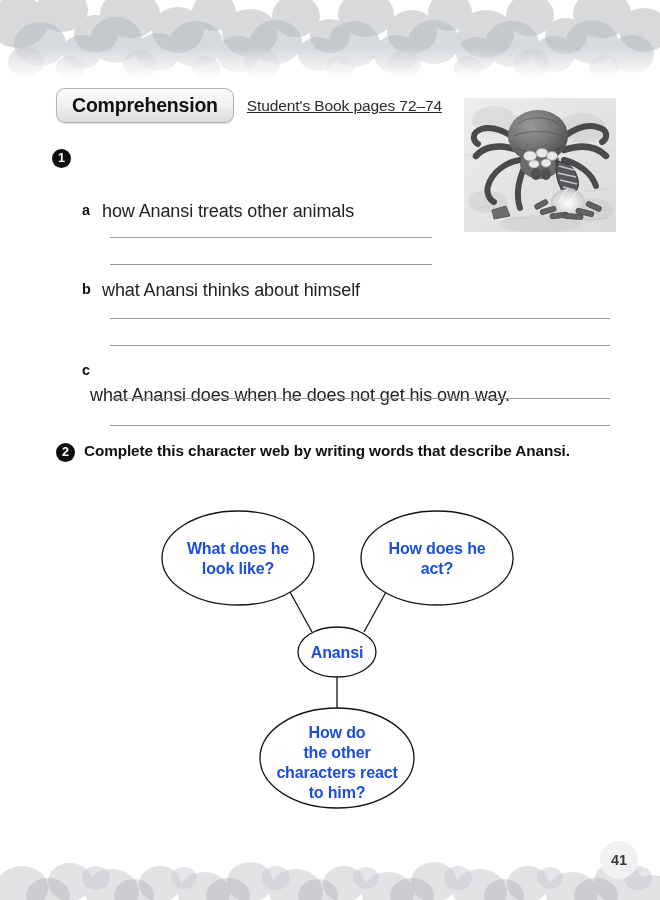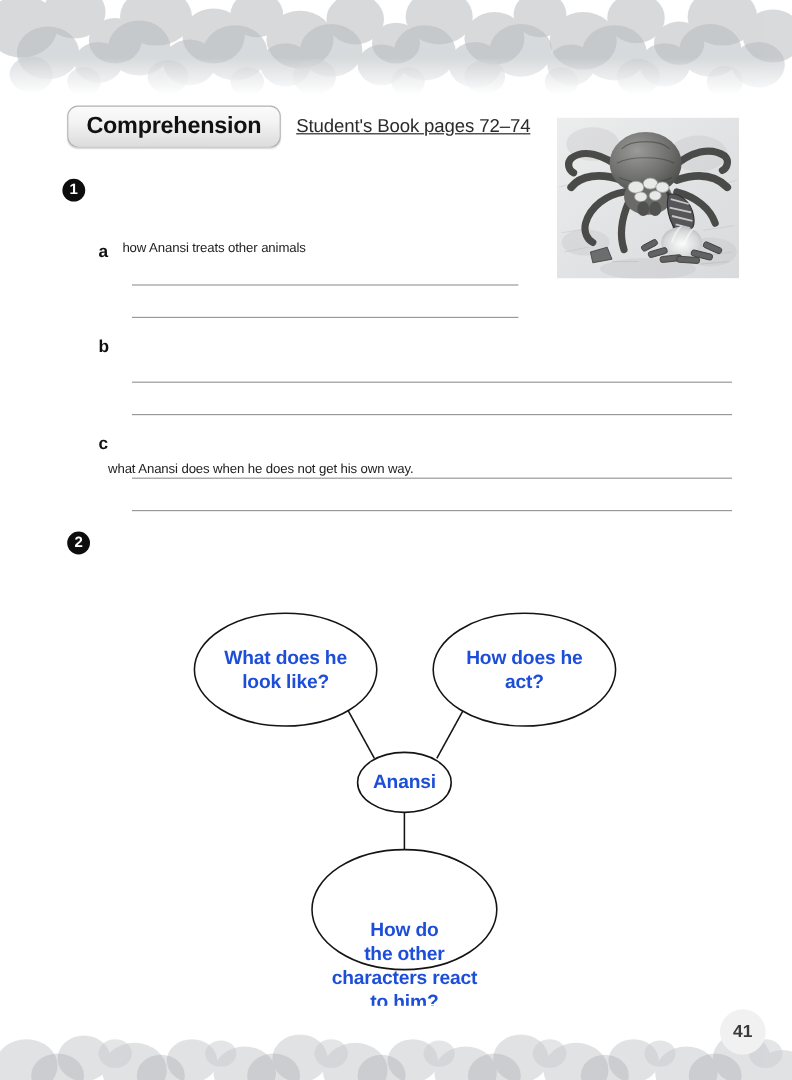--- a/index.html
+++ b/index.html
@@ -114,21 +114,21 @@
 
   
   .sub-letter {
     position: absolute;
     font-size: 14.4px;
     font-weight: bold;
     color: #111111;
   }
   .sub-text {
     position: absolute;
-    font-size: 11px;
+    font-size: 18px;
     color: #222222;
     letter-spacing: -0.1px;
     white-space: nowrap;
     text-align: center;
   }
   .answer-line {
     position: absolute;
     height: 0;
     border-top: 1.2px solid #9a9a9a;
   }
@@ -358,29 +358,31 @@
   </div>
 
   <div class="q-badge" id="q1-badge">1</div>
 
   <div class="sub-letter" id="a-letter">a</div>
   <div class="sub-text" id="a-text">how Anansi treats other animals</div>
   <div class="answer-line" style="left:110px; top:237px; width:322px;"></div>
   <div class="answer-line" style="left:110px; top:264px; width:322px;"></div>
 
   <div class="sub-letter" id="b-letter">b</div>
+  <div class="sub-text" id="b-text">what Anansi thinks about himself</div>
   <div class="answer-line" style="left:110px; top:318px; width:500px;"></div>
   <div class="answer-line" style="left:110px; top:345px; width:500px;"></div>
 
   <div class="sub-letter" id="c-letter">c</div>
   <div class="sub-text" id="c-text">what Anansi does when he does not get his own way.</div>
   <div class="answer-line" style="left:110px; top:398px; width:500px;"></div>
   <div class="answer-line" style="left:110px; top:425px; width:500px;"></div>
 
   <div class="q-badge" id="q2-badge">2</div>
+  <div class="q-stem" id="q2-stem">Complete this character web by writing words that describe Anansi.</div>
 
   <div id="web">
     <svg width="660" height="340" viewBox="0 0 660 340" aria-hidden="true">
       <g stroke="#141414" stroke-width="1.3" fill="none">
 
         <line x1="290" y1="112" x2="312" y2="152"></line>
         <line x1="386" y1="112" x2="364" y2="152"></line>
         <line x1="337" y1="197" x2="337" y2="228"></line>
 
         <ellipse cx="238" cy="78" rx="76" ry="47" fill="#ffffff"></ellipse>
@@ -397,21 +399,21 @@
 
     <div class="web-label" style="left:367px; top:59px; width:140px;">
       <span>How does he</span><br>
       <span>act?</span>
     </div>
 
     <div class="web-label" style="left:277px; top:163px; width:120px;">
       <span>Anansi</span>
     </div>
 
-    <div class="web-label" style="left:257px; top:243px; width:160px;margin-top:43px;">
+    <div class="web-label" style="left:257px; top:243px; width:160px;">
       <span>How do</span><br>
       <span>the other</span><br>
       <span>characters react</span><br>
       <span>to him?</span>
     </div>
   </div>
 
   <div class="bubble-band" id="band-bottom">
     <svg width="660" height="62" viewBox="0 0 660 62" aria-hidden="true">
       <g fill="#b8bcc1" opacity="0.42">

